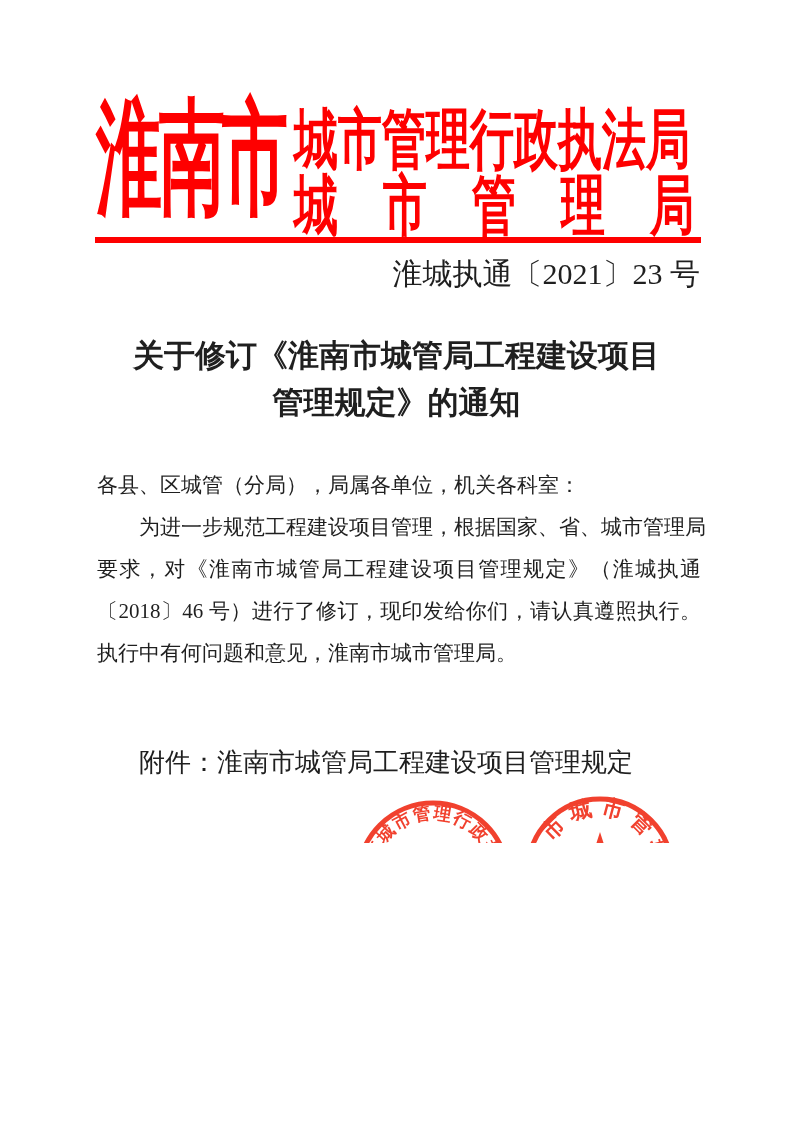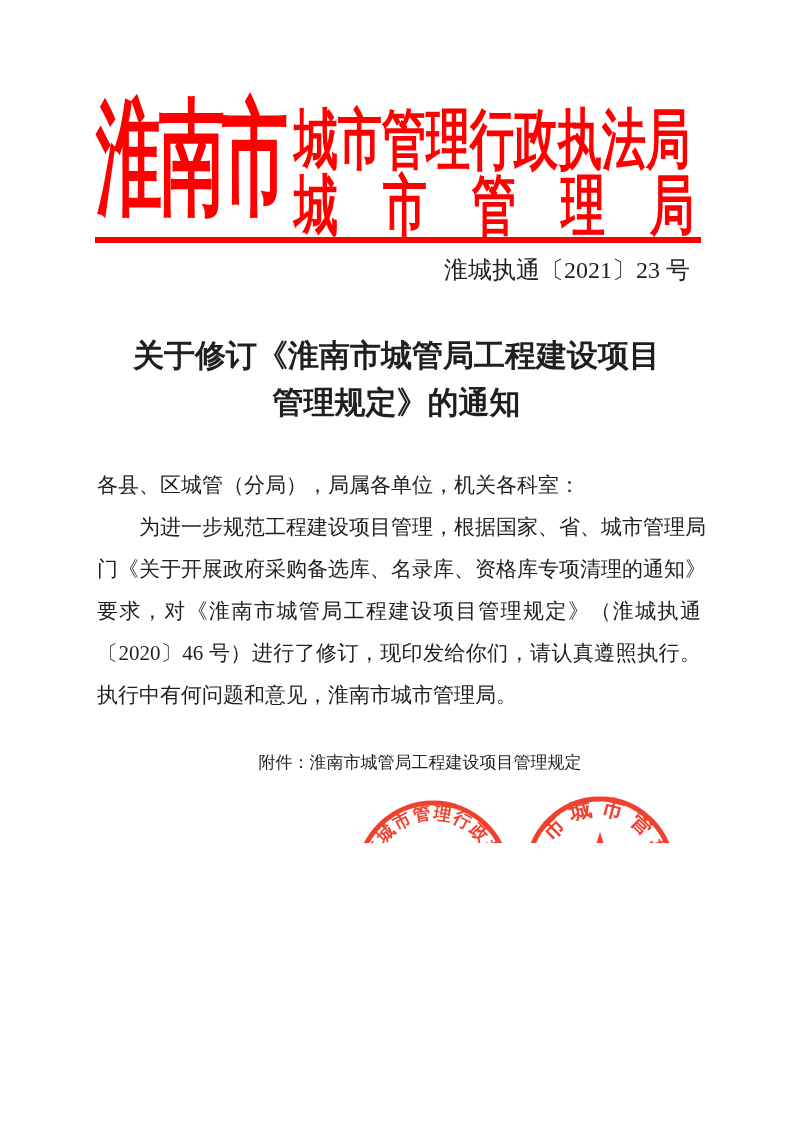--- a/index.html
+++ b/index.html
@@ -57,24 +57,24 @@
   }
   .red-rule {
     position: absolute;
     left: 95px; top: 237px;
     width: 606px; height: 6px;
     background: var(--header_red);
   }
   
   .doc-number {
     position: absolute;
-    left: 2px; top: 254px;
+    left: 12px; top: 254px;
     width: 688px;
     text-align: right;
-    font-size: 24px;
+    font-size: 30px;
     white-space: nowrap;
   }
   
   .title-line {
     position: absolute;
     left: 0; width: 793px;
     text-align: center;
     font-size: 31px;
     font-weight: bold;
     white-space: nowrap;
@@ -89,25 +89,24 @@
     font-size: 21px;
     line-height: 42px;
   }
   .body-line { white-space: nowrap; }
   .body-line.j { text-align: justify; text-align-last: justify; }
   .body-line.indent { text-indent: 42px; }
   .attachment {
     position: absolute;
     left: 97px; top: 742px;
     width: 604px;
-    font-size: 17px;
+    font-size: 26px;
     line-height: 42px;
     text-indent: 42px;
     white-space: nowrap;
-    text-align: center;
   }
   
   .date-line {
     position: absolute;
     left: 443px; top: 884px;
     font-size: 21px;
     letter-spacing: 2px;
     white-space: nowrap;
   }
   .seal {
@@ -145,23 +144,22 @@
   <div class="red-rule"></div>
 
   <div class="doc-number">淮城执通〔2021〕23 号</div>
 
   <div class="title-line l1">关于修订《淮南市城管局工程建设项目</div>
   <div class="title-line l2">管理规定》的通知</div>
 
   <div class="body-block">
     <div class="body-line">各县、区城管（分局），局属各单位，机关各科室：</div>
     <div class="body-line j indent">为进一步规范工程建设项目管理，根据国家、省、城市管理局</div>
-    <div class="body-line j">门《关于开展政府采购备选库、名录库、资格库专项清理的通知》</div>
     <div class="body-line j">要求，对《淮南市城管局工程建设项目管理规定》（淮城执通</div>
-    <div class="body-line j">〔2020〕46 号）进行了修订，现印发给你们，请认真遵照执行。</div>
+    <div class="body-line j">〔2018〕46 号）进行了修订，现印发给你们，请认真遵照执行。</div>
     <div class="body-line">执行中有何问题和意见，淮南市城市管理局。</div>
   </div>
 
   <div class="attachment">附件：淮南市城管局工程建设项目管理规定</div>
 
   <div class="date-line">2021 年 3 月 2 日</div>
 
   <div class="seal left">
     <svg viewBox="0 0 162 162">
       <circle cx="81" cy="81" r="75" fill="none" stroke="var(--seal_red)" stroke-width="5"></circle>

